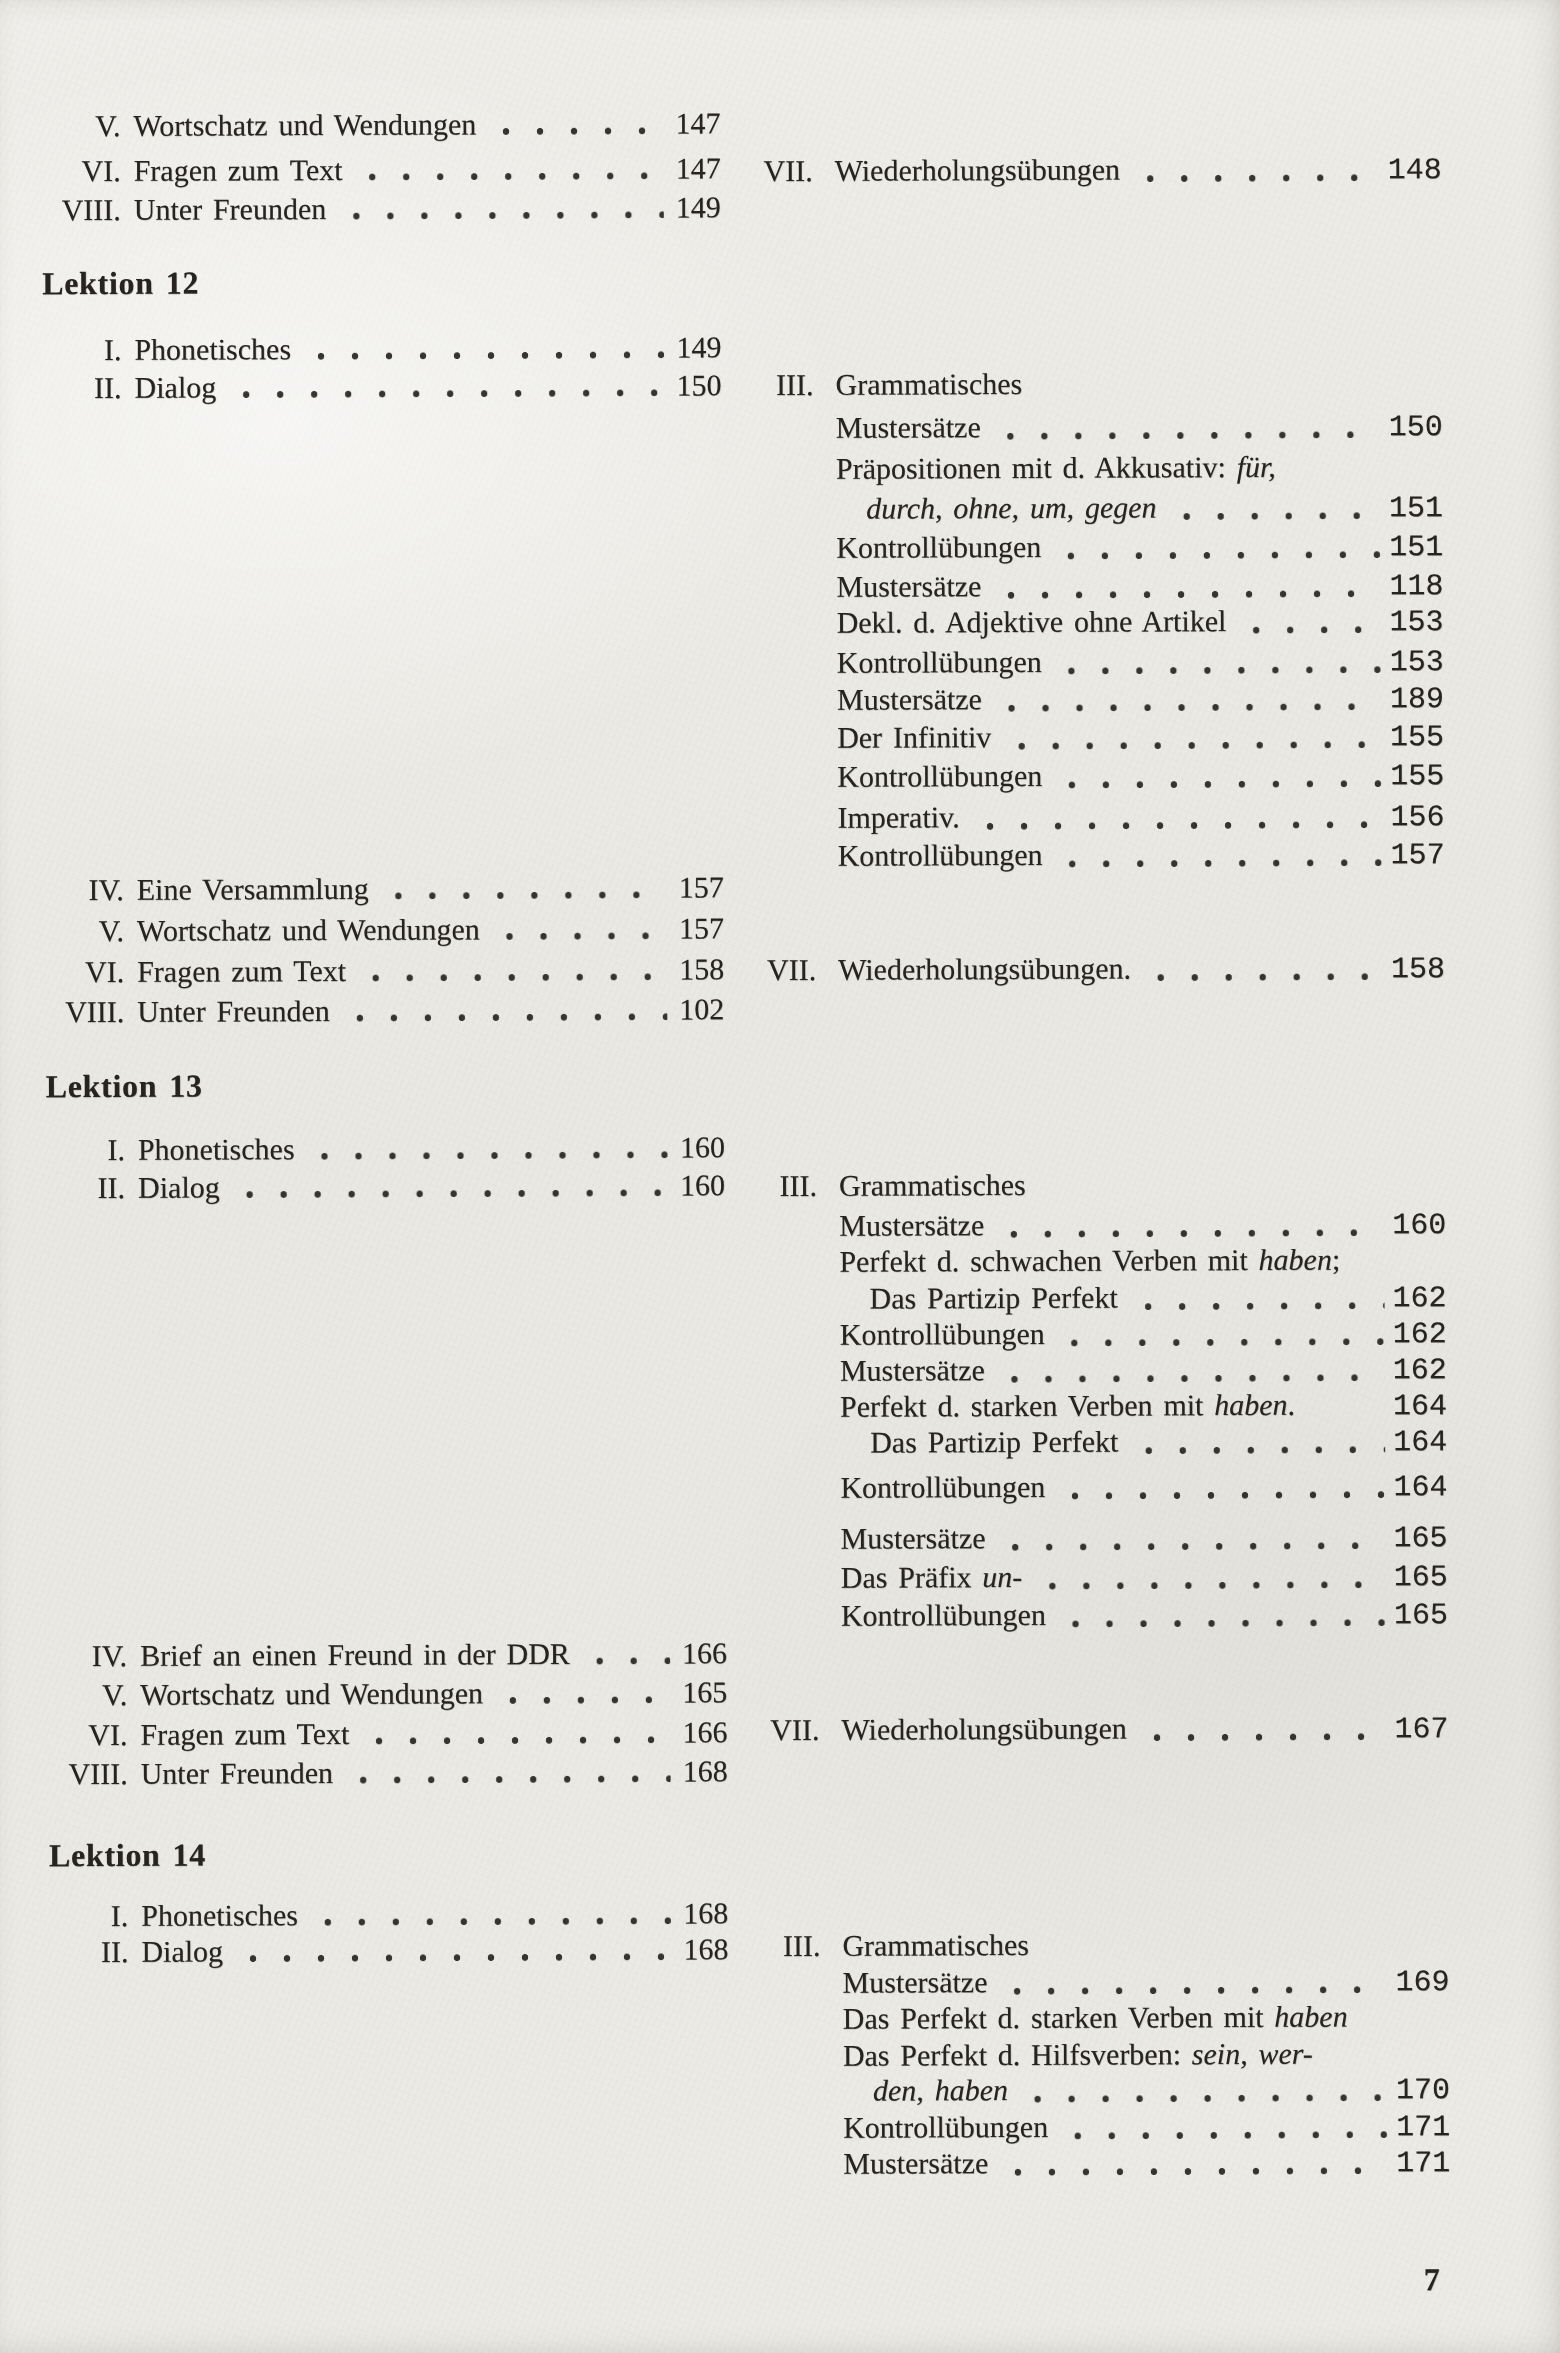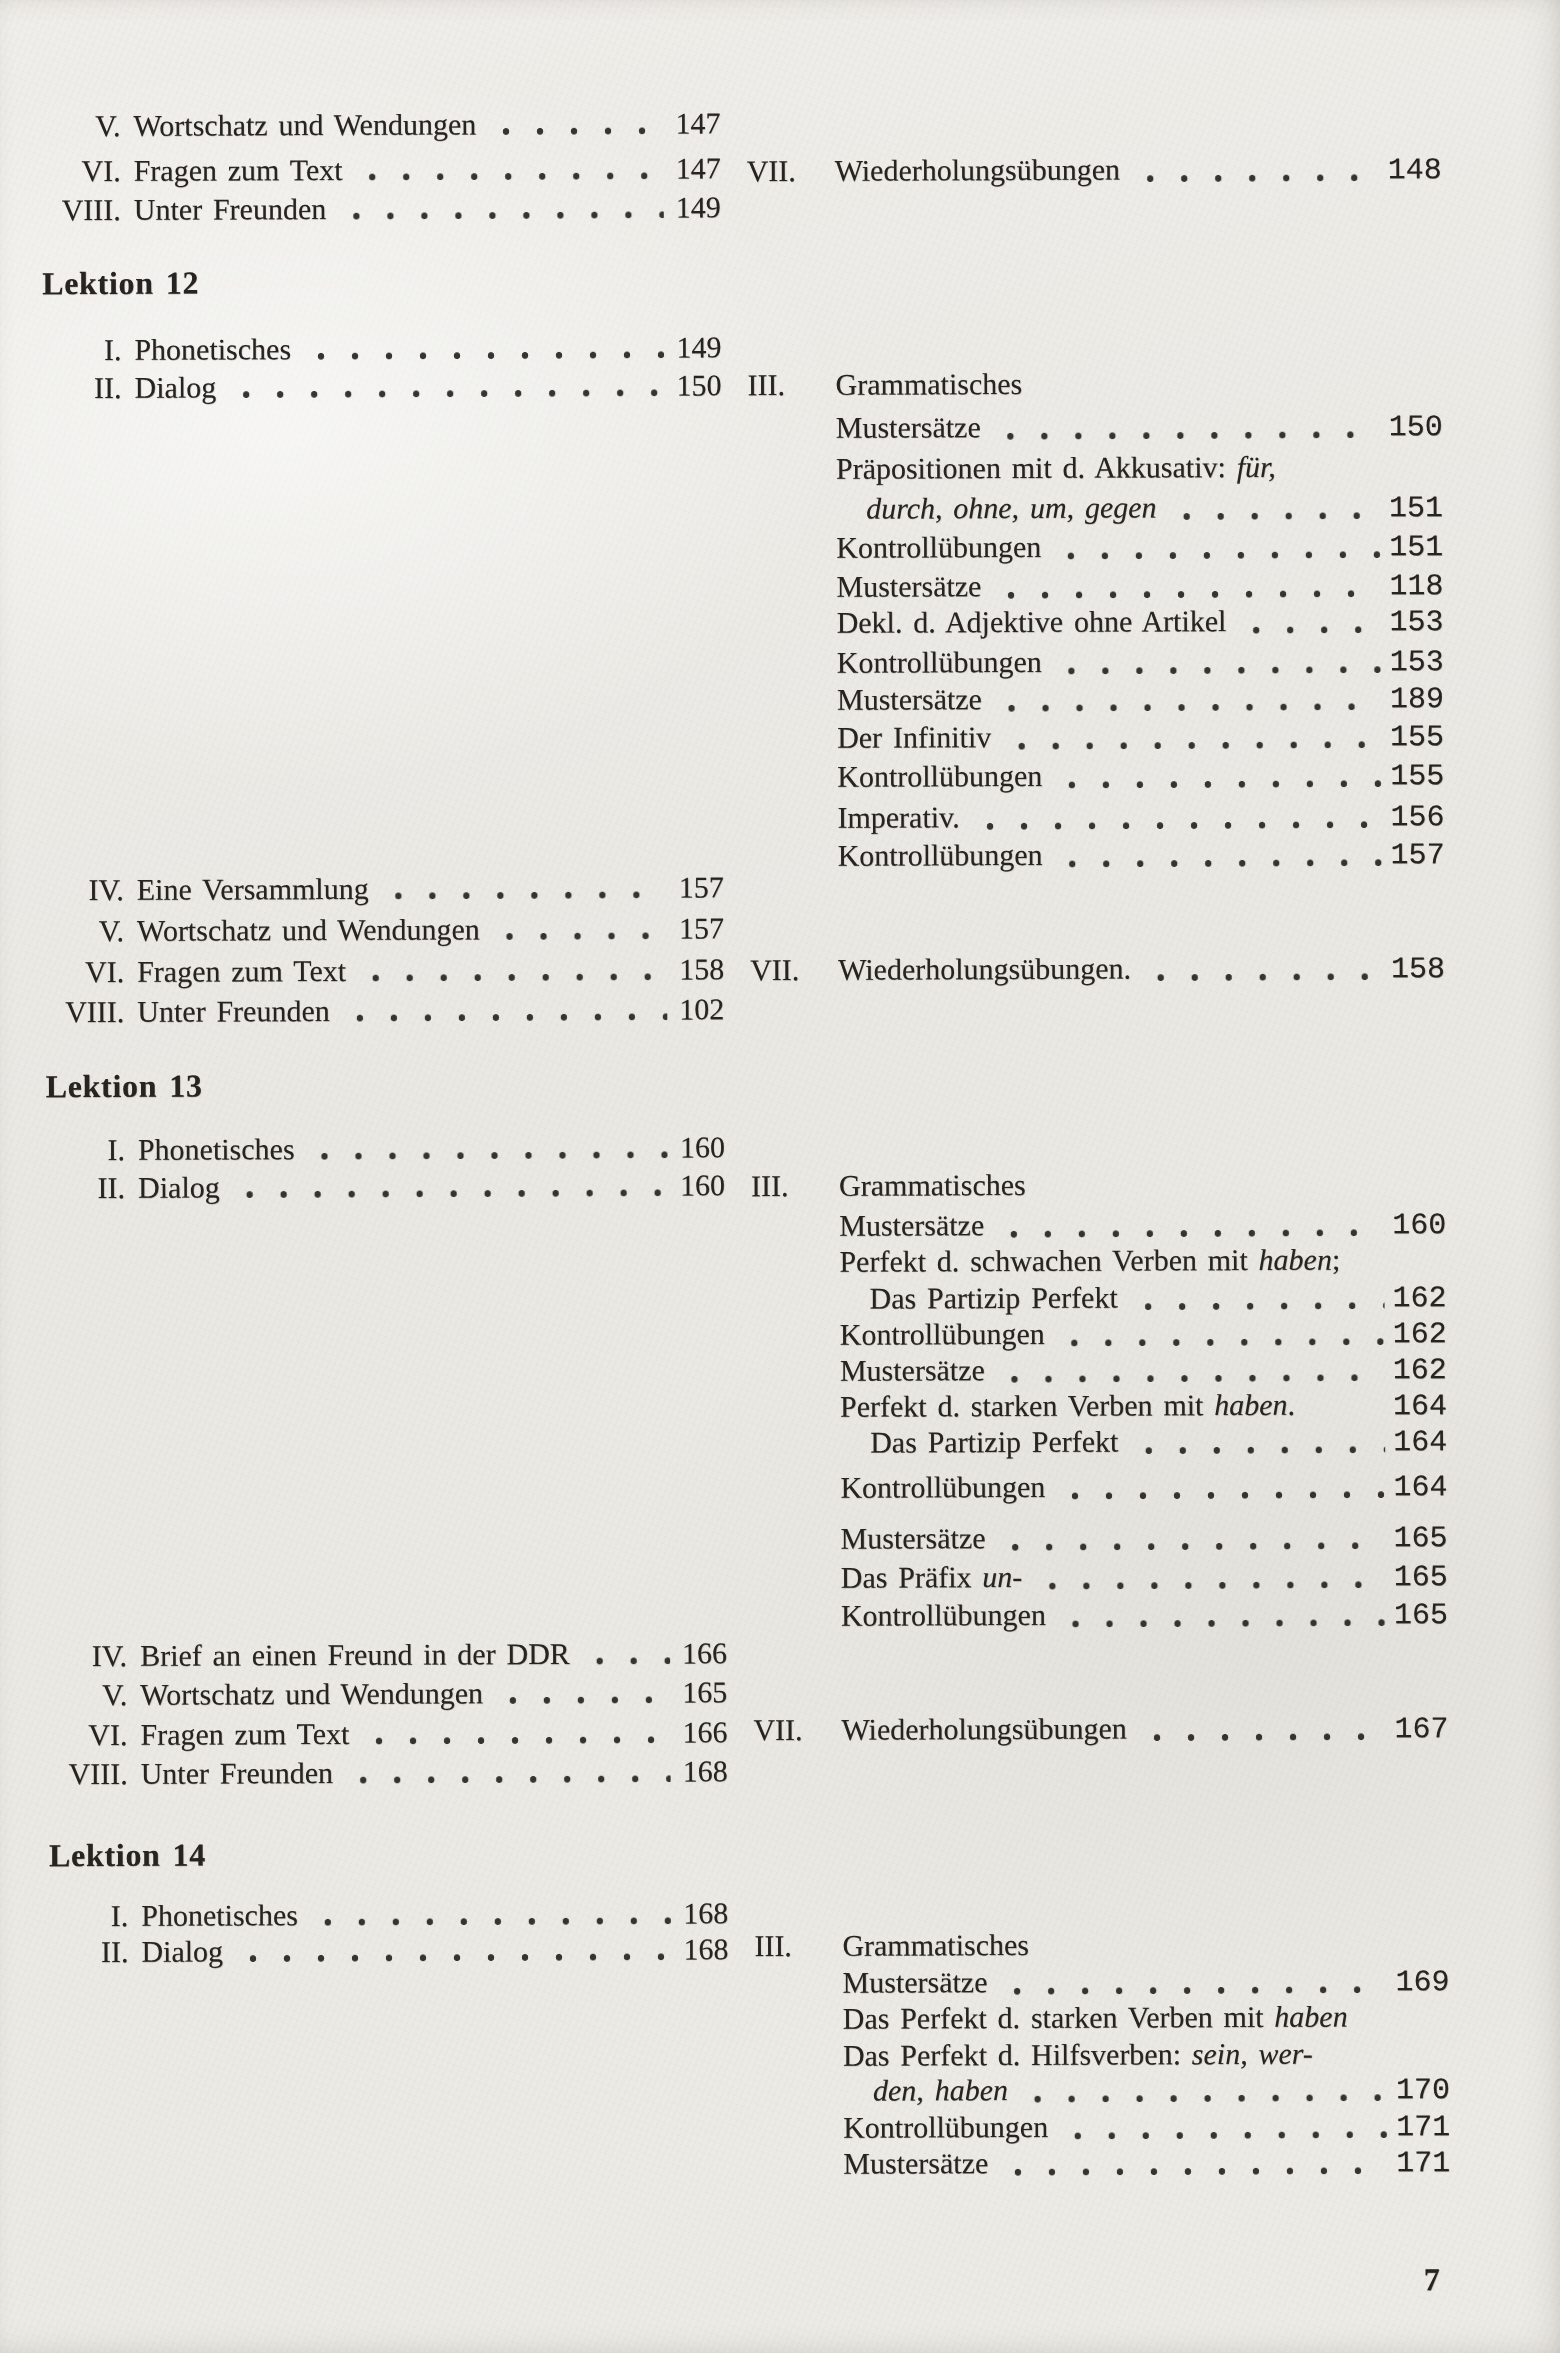--- a/index.html
+++ b/index.html
@@ -33,21 +33,21 @@
     align-items:baseline;
     white-space:nowrap;
     font-size:30px;
     line-height:36px;
     word-spacing:3.3px;
     text-shadow:0.4px 0.5px 0.7px rgba(42,37,30,.45);
   }
   .row.left{left:26px;width:703px;}
   .row.right{left:751px;width:695px;}
   .left .num{flex:none;width:99px;margin-right:13px;text-align:right;}
-  .right .num{flex:none;width:66px;margin-right:22px;text-align:left;}
+  .right .num{flex:none;width:66px;margin-right:22px;text-align:right;}
   .title{flex:none;}
   .title.cont{margin-left:30px;}
   .it{font-style:italic;}
   .leader{
     flex:1;
     align-self:flex-end;
     height:8.6px;
     min-width:0;
     margin:0 8px 6.6px 10.5px;
     background-image:radial-gradient(circle, var(--ink) 3px, rgba(0,0,0,0) 3.6px);

